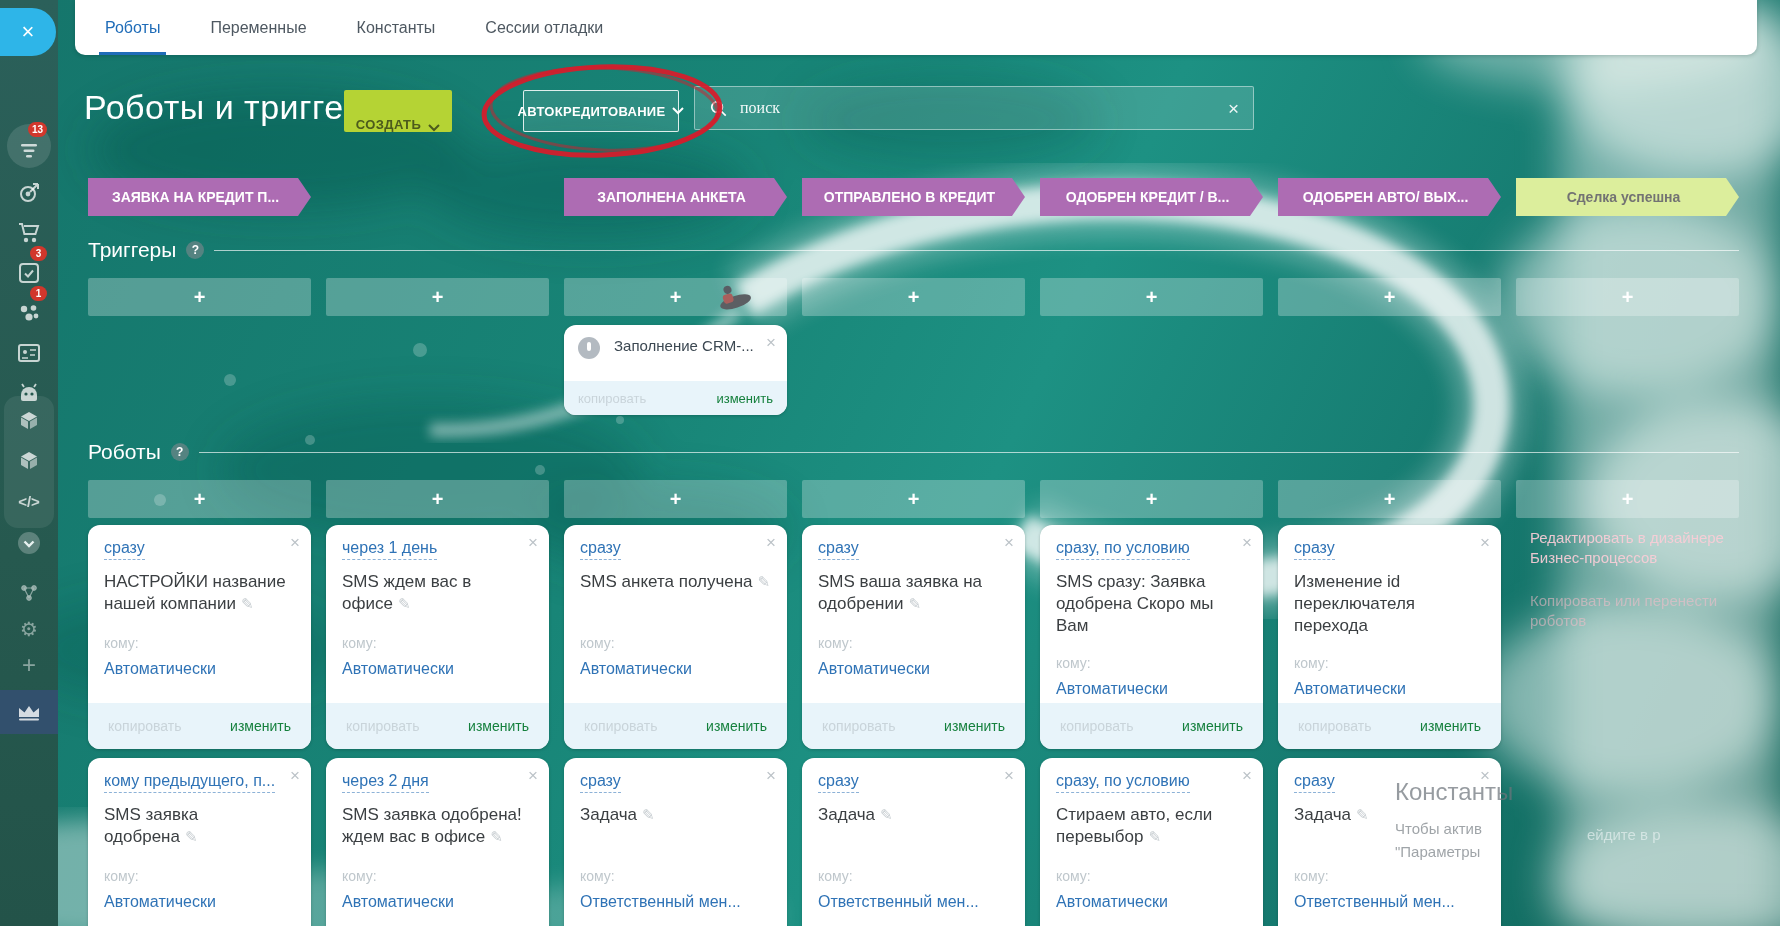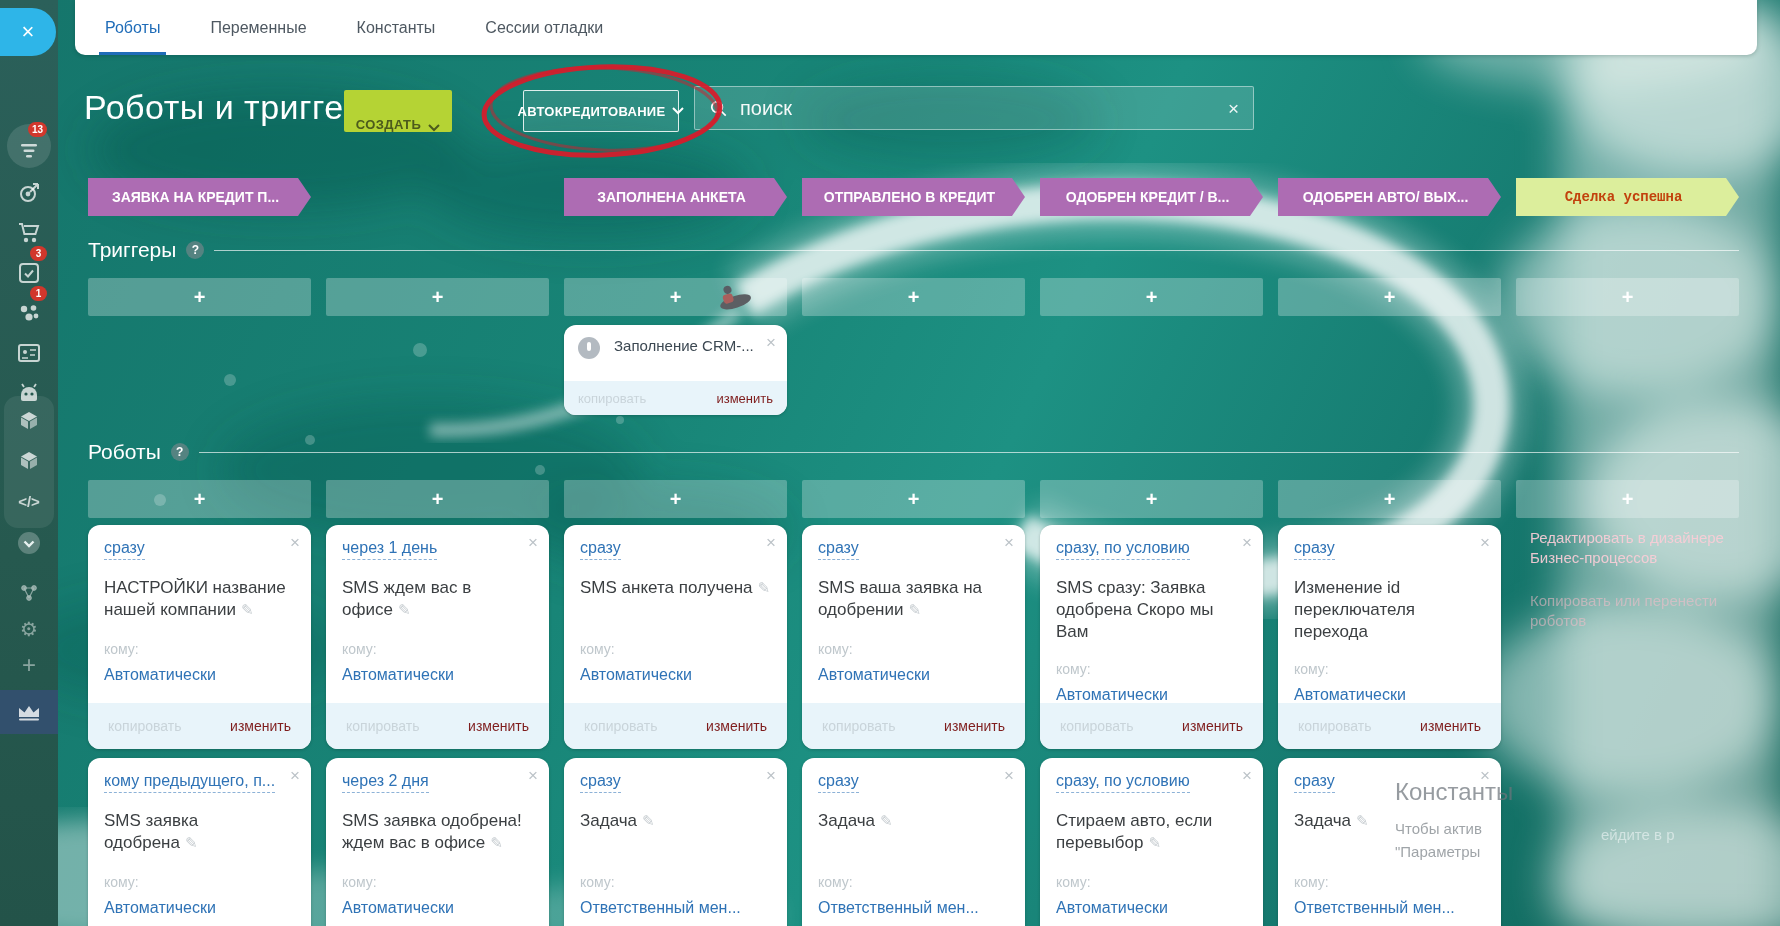--- a/index.html
+++ b/index.html
@@ -41,81 +41,81 @@
   .btn-create { position:absolute; left:344px; top:90px; width:108px; height:42px; background:#b5d334; border:none; border-radius:2px;
     color:#4c5b1c; font-weight:bold; font-size:13px; letter-spacing:.4px; cursor:pointer; z-index:10;
     display:flex; align-items:flex-end; justify-content:center; gap:7px; font-family:inherit; }
   .btn-pipeline { position:absolute; left:523px; top:90px; width:156px; height:42px; background:rgba(255,255,255,.10);
     border:1px solid rgba(255,255,255,.85); border-radius:2px; color:#fff; font-weight:bold; font-size:13px; letter-spacing:.3px;
     cursor:pointer; z-index:10; display:flex; align-items:center; justify-content:center; gap:7px; font-family:inherit; }
   .chev { width:12px; height:8px; flex:0 0 auto; }
   .searchbox { position:absolute; left:694px; top:86px; width:560px; height:44px; z-index:10;
     background:rgba(255,255,255,.14); border:1px solid rgba(255,255,255,.45); border-radius:2px;
     display:flex; align-items:center; padding:0 14px; gap:12px; }
-  .searchbox input { flex:1; background:transparent; border:none; outline:none; color:#fff; font-size:20px; font-family:Liberation Sans, sans-serif; }
+  .searchbox input { flex:1; background:transparent; border:none; outline:none; color:#fff; font-size:16px; font-family:Liberation Serif, serif; }
   .searchbox input::placeholder { color:rgba(255,255,255,.95); }
   .search-clear { background:none; border:none; color:rgba(255,255,255,.9); font-size:19px; cursor:pointer; line-height:1; }
   .annotation { position:absolute; left:460px; top:55px; z-index:40; pointer-events:none; }
 
   
   .col0{left:88px;} .col1{left:326px;} .col2{left:564px;} .col3{left:802px;}
   .col4{left:1040px;} .col5{left:1278px;} .col6{left:1516px;}
 
   
   .stage { position:absolute; top:178px; width:223px; height:38px; z-index:10;
     display:flex; align-items:center; justify-content:center; padding:0 18px 0 10px;
     font-size:14px; font-weight:bold; color:#fff; white-space:nowrap; overflow:hidden;
     background:#ad6cb3; clip-path:polygon(0 0,calc(100% - 13px) 0,100% 50%,calc(100% - 13px) 100%,0 100%); }
-  .stage.green { background:#dcee9c; color:#c2410c;font-family:Liberation Mono, monospace; }
+  .stage.green { background:#dcee9c; color:#737373; }
 
   
   .section-head { position:absolute; left:88px; right:41px; height:24px; display:flex; align-items:center; gap:10px; z-index:10; }
   .section-label { color:#fff; font-size:21px; font-weight:400; }
   .help-dot { width:18px; height:18px; border-radius:50%; background:rgba(125,136,140,.62); color:#fff;
     font-size:12px; font-weight:bold; display:flex; align-items:center; justify-content:center; cursor:pointer; }
   .head-line { flex:1; border-top:1px solid rgba(255,255,255,.65); }
 
   
   .plusbar { position:absolute; width:223px; height:38px; background:rgba(255,255,255,.27); border-radius:2px;
     display:flex; align-items:center; justify-content:center; color:#fff; font-size:20px; font-weight:bold; cursor:pointer; z-index:10; }
   .trow { top:278px; } .rrow { top:480px; }
 
   
   .card { position:absolute; width:223px; background:#fff; border-radius:12px; z-index:11;
     box-shadow:0 1px 3px rgba(0,30,26,.25); padding:14px 16px 0; }
   .card.r1 { top:525px; height:224px; } .card.r2 { top:758px; height:224px; }
   .card-x { position:absolute; top:9px; right:11px; background:none; border:none; color:#bcc3c8; font-size:17px; cursor:pointer; line-height:1; }
-  .delay { display:inline-block; color:#2f73b6; font-size:16px; margin-bottom:13px; cursor:pointer;
+  .delay { display:inline-block; color:#2f73b6; font-size:16px; margin-bottom:7px; cursor:pointer;
     border-bottom:1px dashed rgba(47,115,182,.55); padding-bottom:2px; max-width:178px; white-space:nowrap; overflow:hidden; }
   .card-title { color:#3b3f42; font-size:17px; line-height:1.3; min-height:46px; margin-bottom:18px; }
   .pencil { color:#c6ccd0; font-size:15px; margin-left:5px; cursor:pointer; }
   .to-label { color:#bfc7cc; font-size:14px; margin-bottom:9px; }
   .assignee { color:#2f73b6; font-size:16px; cursor:pointer; white-space:nowrap; overflow:hidden; }
   .card-footer { position:absolute; left:0; right:0; bottom:0; height:46px; background:#e8f4fa; border-radius:0 0 12px 12px;
     display:flex; align-items:center; justify-content:space-between; padding:0 20px; font-size:14px; }
-  .act-copy { color:#c9d4da; cursor:pointer; } .act-edit { color:#7f1d1d; cursor:pointer; }
+  .act-copy { color:#c9d4da; cursor:pointer; } .act-edit { color:#15803d; cursor:pointer; }
 
   
   .trigger-card { position:absolute; top:325px; width:223px; height:90px; background:#fff; border-radius:12px; z-index:11;
     box-shadow:0 1px 3px rgba(0,30,26,.25); }
   .tc-head { display:flex; align-items:flex-start; gap:14px; padding:12px 14px 0; }
   .tc-icon { width:22px; height:22px; border-radius:50%; background:#b3bac1; flex:0 0 auto; position:relative; }
   .tc-icon::after { content:""; position:absolute; left:9px; top:5px; width:4px; height:9px; background:#fff; border-radius:2px; }
   .tc-title { font-size:15px; color:#3c4852; white-space:nowrap; overflow:hidden; }
   .tc-footer { position:absolute; left:0; right:0; bottom:0; height:34px; background:#e8f4fa; border-radius:0 0 12px 12px;
     display:flex; align-items:center; justify-content:space-between; padding:0 14px; font-size:13px; }
 
   
   .side-links { position:absolute; left:1530px; top:528px; width:205px; z-index:10; font-size:15px; line-height:1.35; }
   .side-link-1 { color:rgba(250,205,215,.92); cursor:pointer; margin-bottom:22px; }
   .side-link-2 { color:rgba(248,190,203,.55); cursor:pointer; }
   .watermark { position:absolute; left:1395px; top:778px; z-index:50; pointer-events:none; }
   .wm1 { font-size:24px; color:rgba(110,117,124,.72); margin-bottom:14px; }
   .wm2,.wm3 { font-size:15px; color:rgba(100,108,115,.62); margin-bottom:6px; }
-  .wm-frag { position:absolute; left:206px; top:48px; font-size:15px; color:rgba(240,247,247,.6); white-space:nowrap; }
+  .wm-frag { position:absolute; left:192px; top:48px; font-size:15px; color:rgba(240,247,247,.6); white-space:nowrap; }
 </style>
 </head>
 <body>
 
 <div class="screen">
 
   <svg class="bg-svg" width="1780" height="926">
     <defs>
       <filter id="b6">
           <feGaussianBlur stdDeviation="6"></feGaussianBlur>

